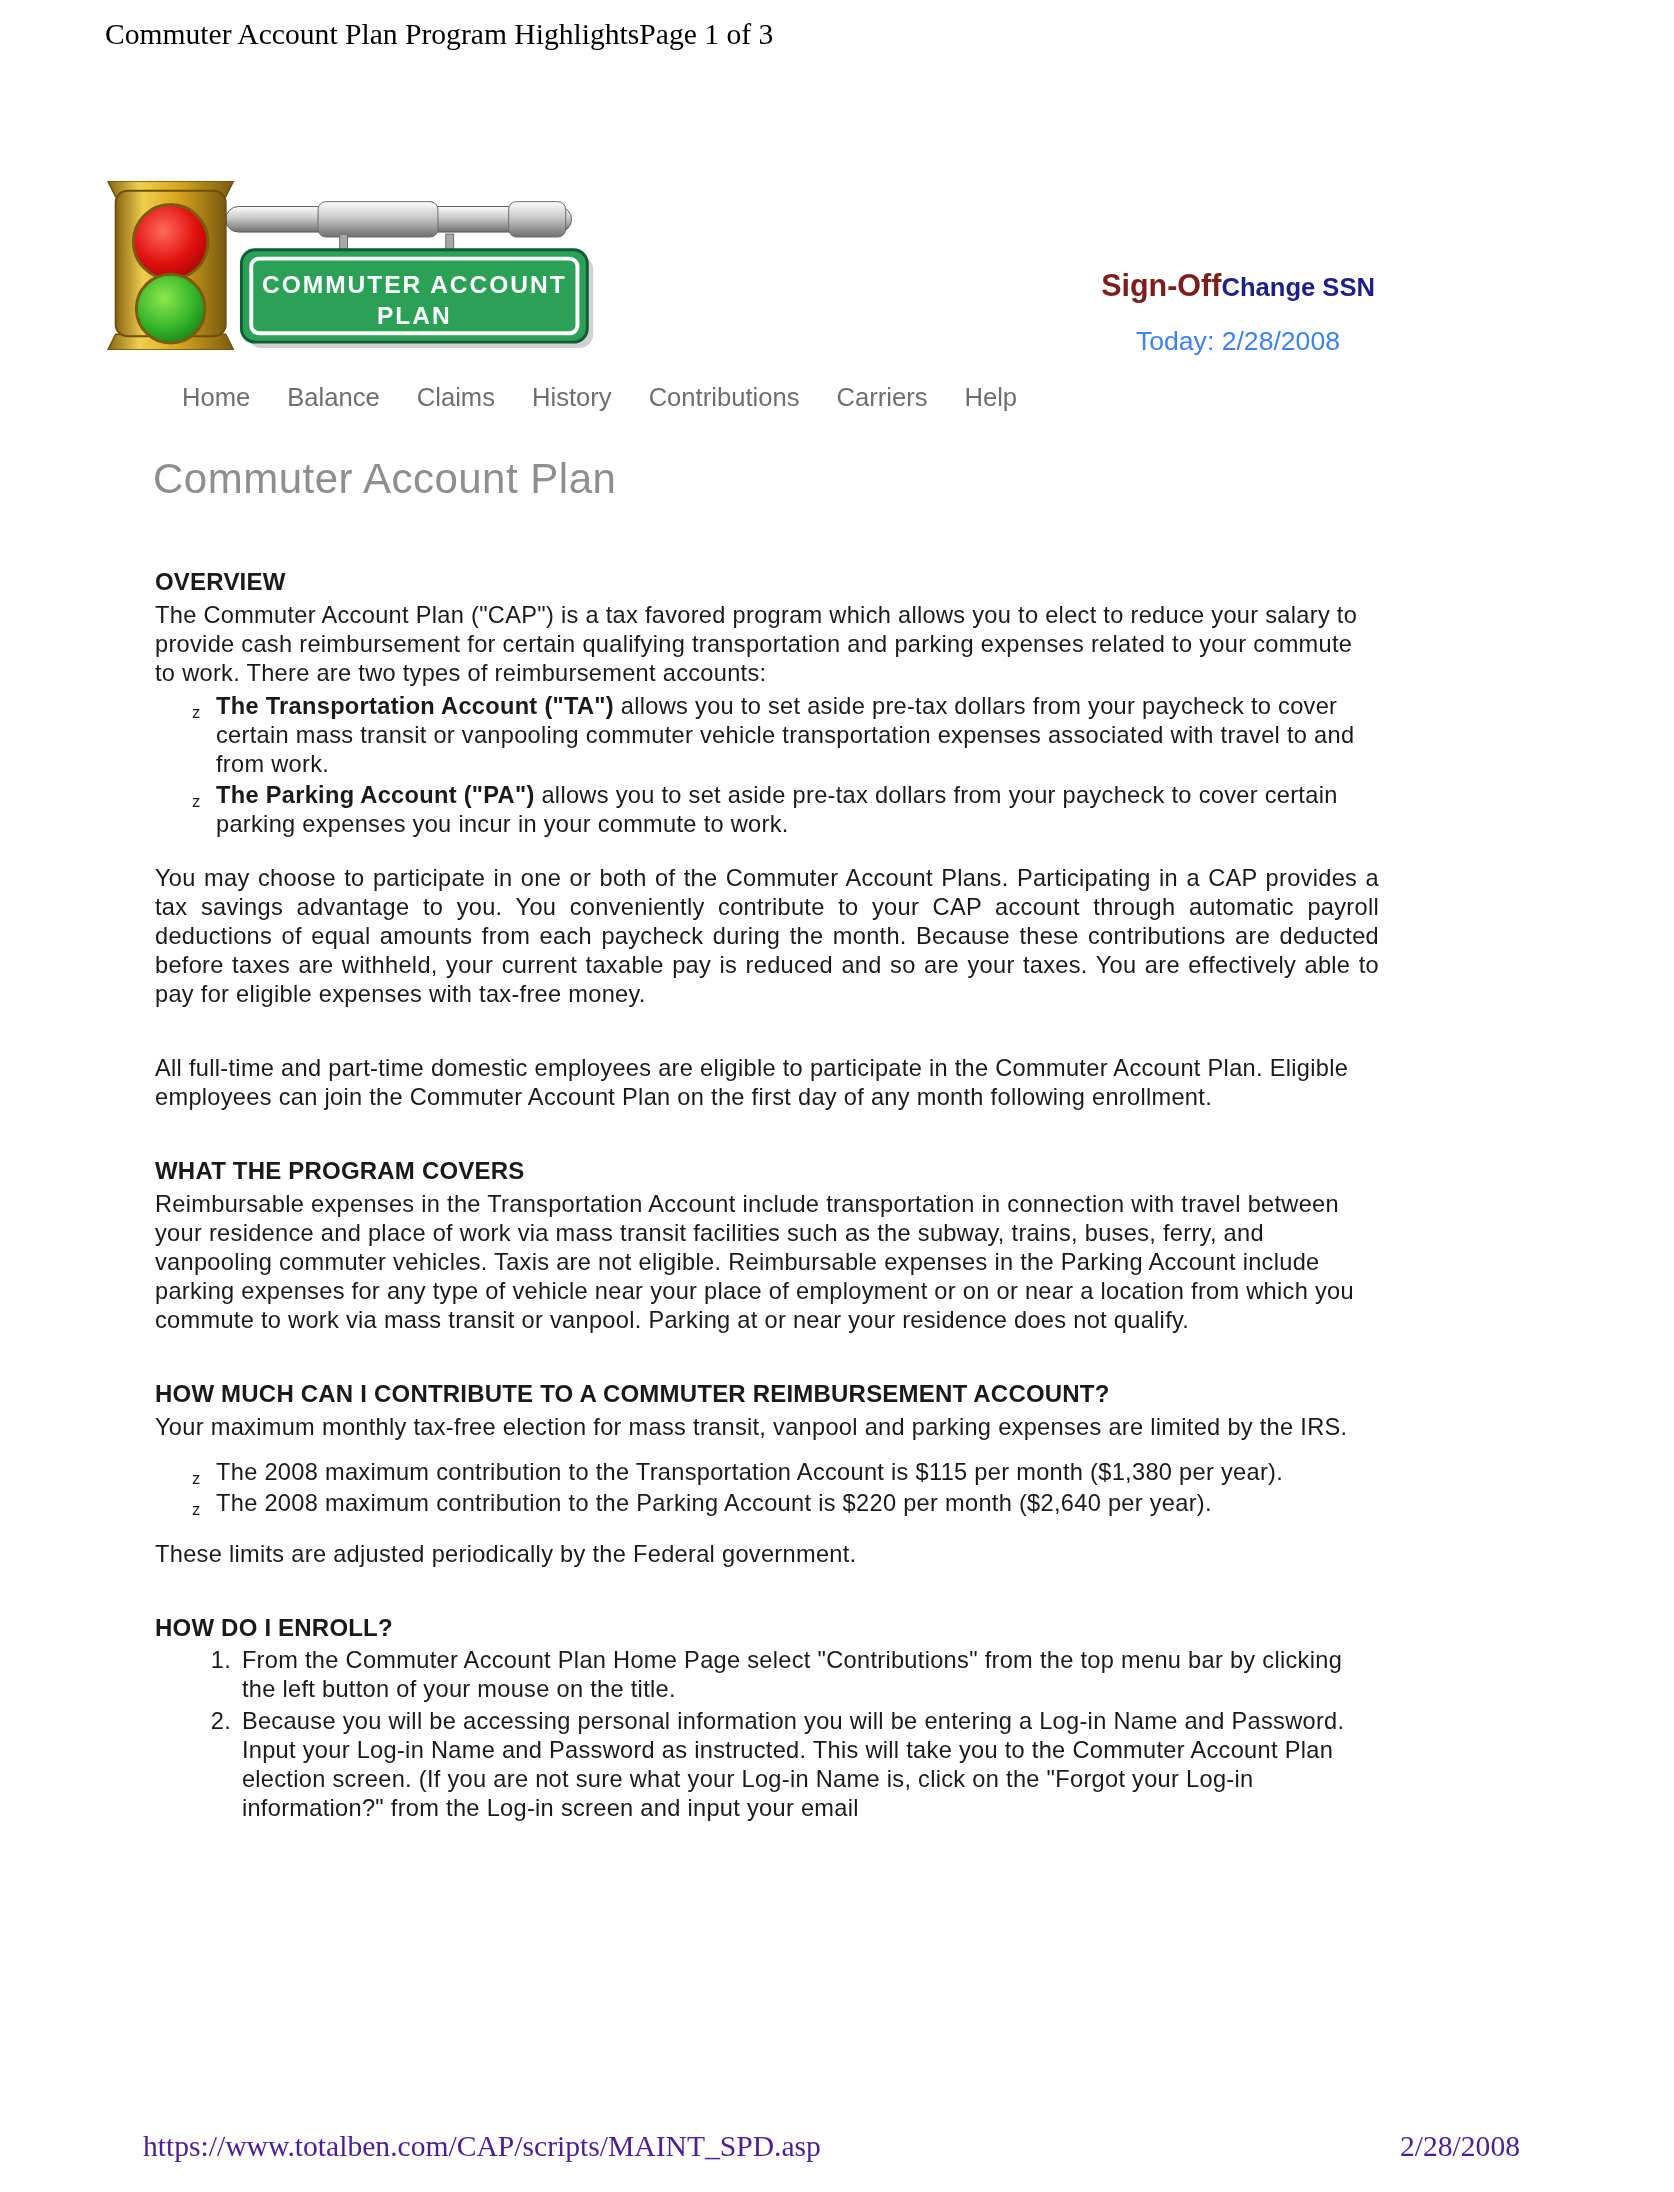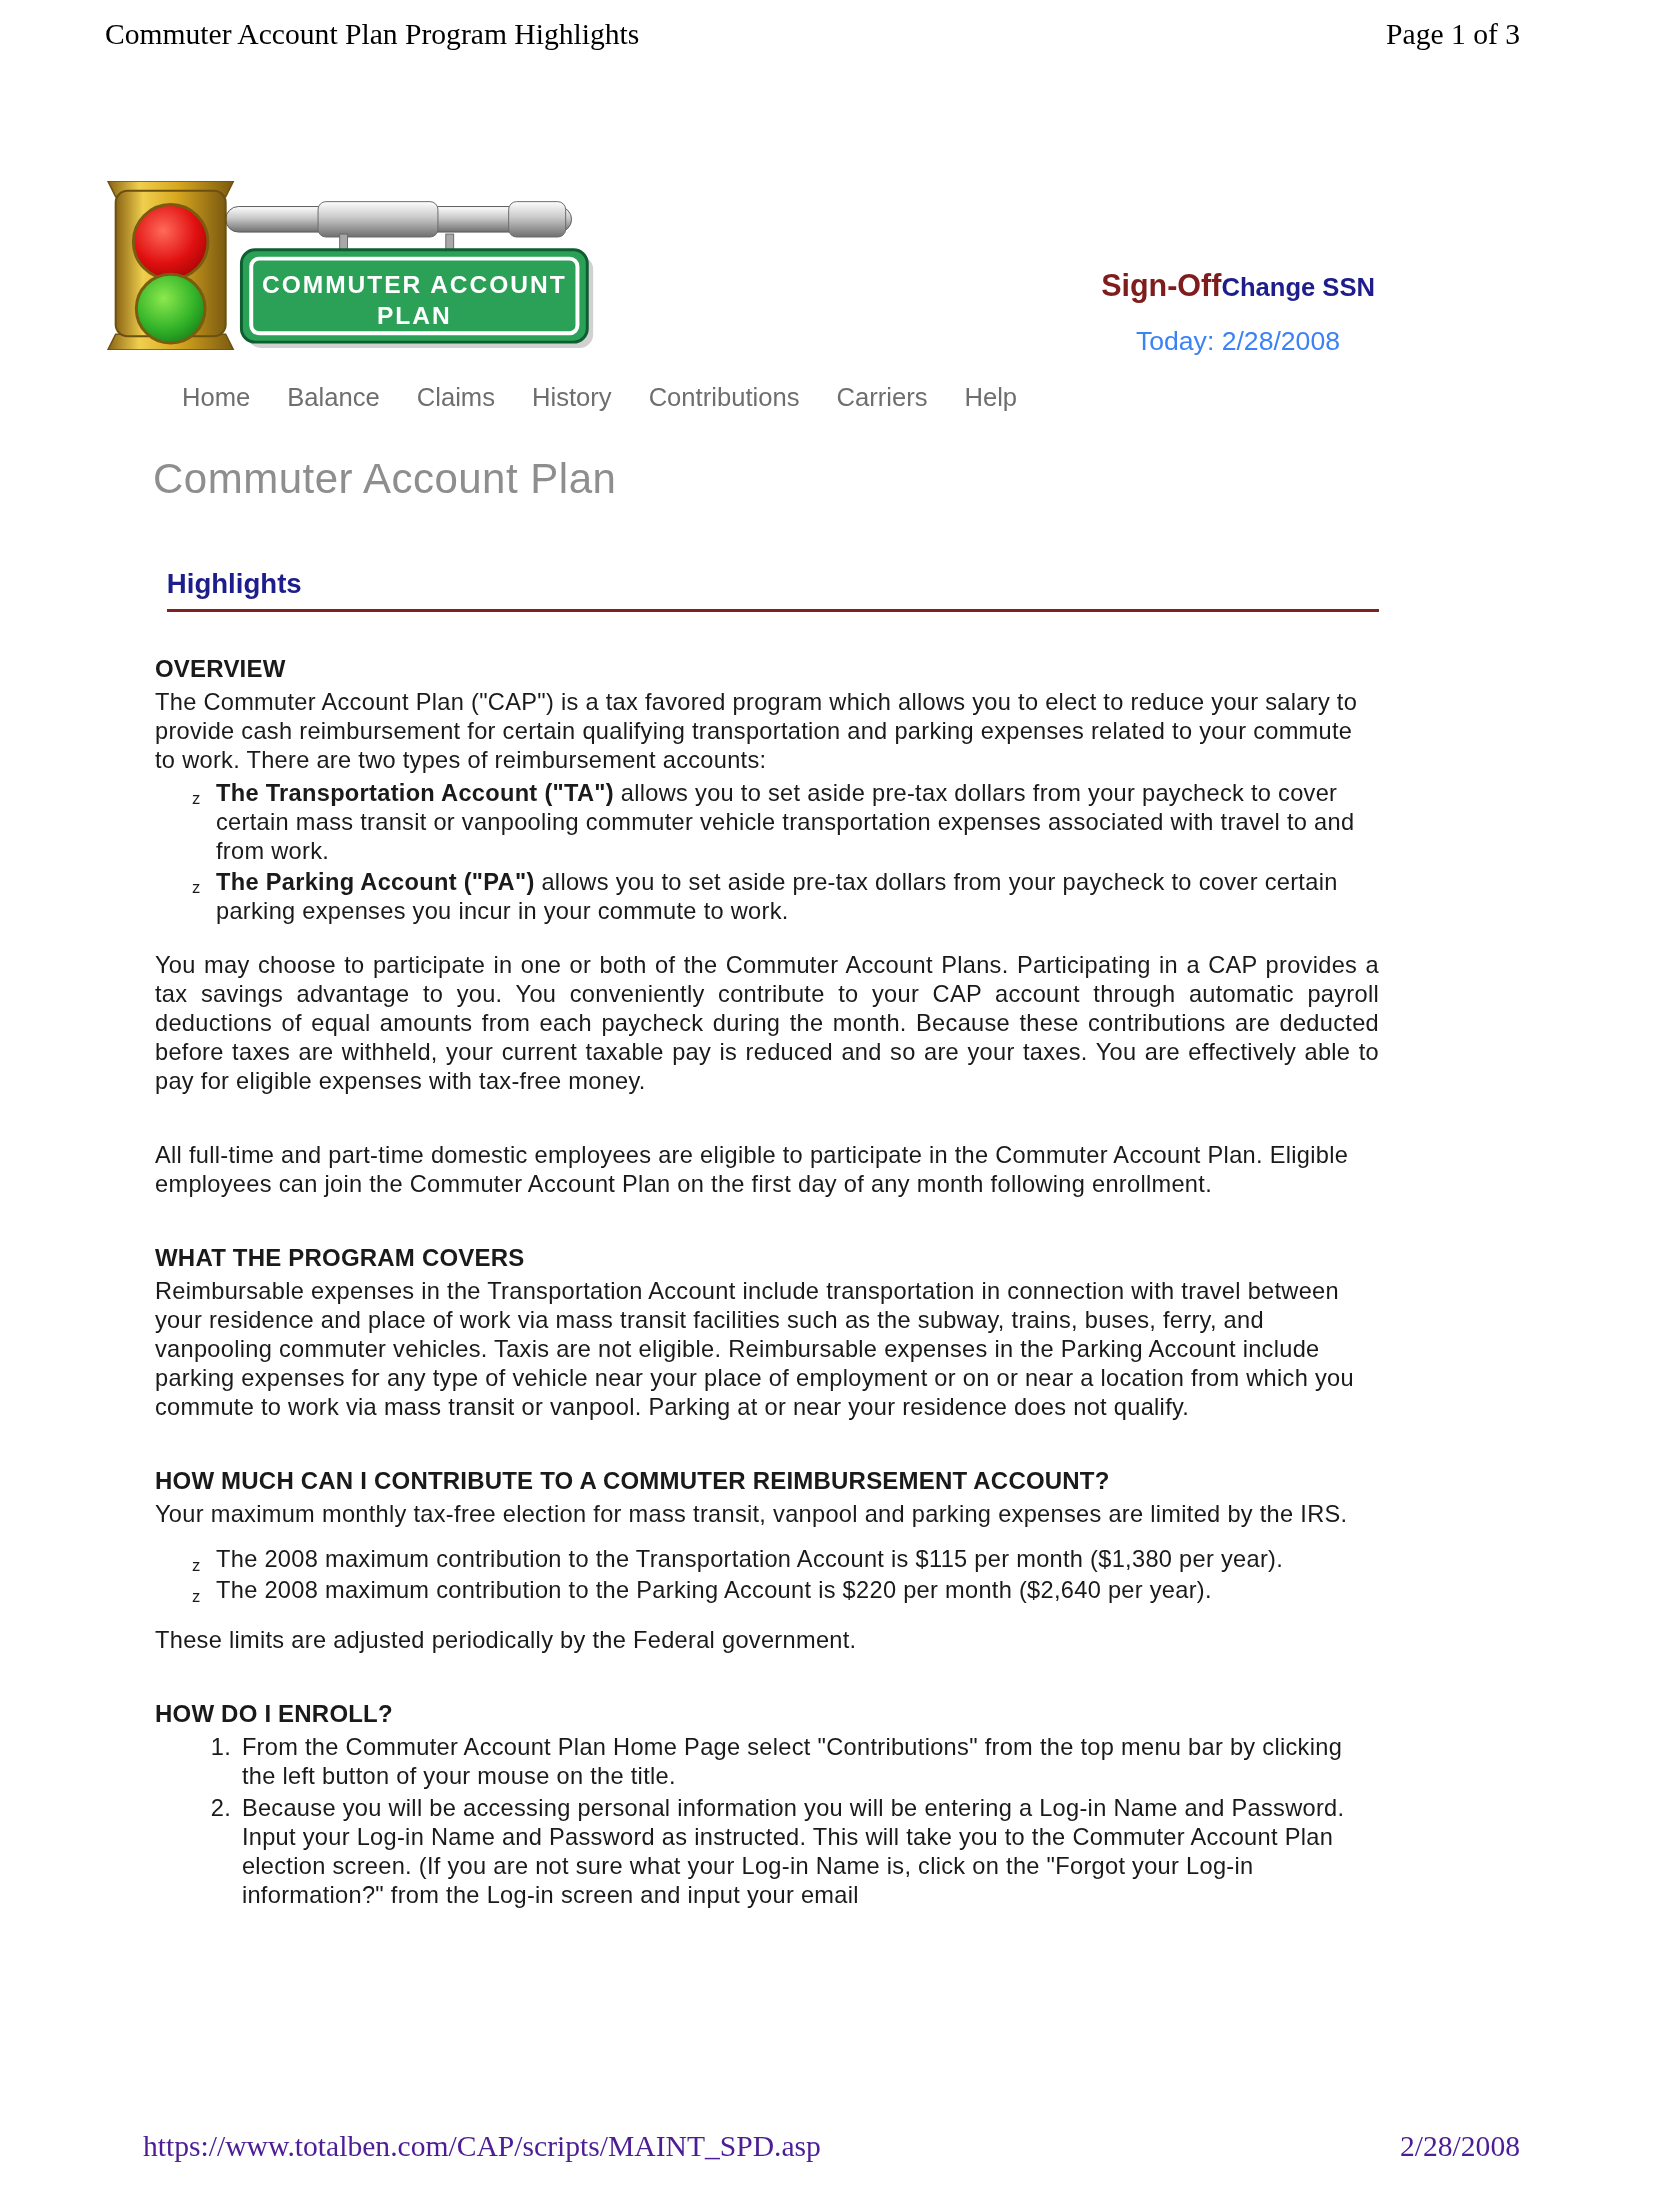--- a/index.html
+++ b/index.html
@@ -10,21 +10,21 @@
   }
   *{box-sizing:border-box;}
   html,body{margin:0;padding:0;}
   body{
     width:1675px;height:2193px;position:relative;overflow:hidden;
     background:#ffffff;color:#1a1a1a;
     font-family:"Liberation Sans",sans-serif;
   }
   
   .print-header{
-    display:flex;justify-content:space-between;align-items:flex-start;
+    display:flex;align-items:flex-start;
     padding:17.7px 155px 0 105px;
     font-family:"Liberation Serif",serif;font-size:29.6px;color:#000;
   }
   .print-footer{
     position:absolute;left:0;right:0;top:2130px;
     display:flex;justify-content:space-between;
     padding:0 155px 0 143px;
     font-family:"Liberation Serif",serif;font-size:29.6px;color:#4c1d95;
   }
   
@@ -146,21 +146,20 @@
   <a>Claims</a>
   <a>History</a>
   <a>Contributions</a>
   <a>Carriers</a>
   <a>Help</a>
 </div>
 
 <div class="page-title">Commuter Account Plan</div>
 
 <div class="content">
-  <h2 class="highlights-h">Highlights</h2>
 
   <div class="section">
     <h3 class="sec-h">OVERVIEW</h3>
     <p class="para" style="margin-bottom:3.9px;">The Commuter Account Plan ("CAP") is a tax favored program which allows you to elect to reduce your salary to provide cash reimbursement for certain qualifying transportation and parking expenses related to your commute to work. There are two types of reimbursement accounts:</p>
     <ul class="z-list">
       <li>
         <span class="marker">z</span>
         <span class="b">The Transportation Account ("TA")</span><span> allows you to set aside pre-tax dollars from your paycheck to cover certain mass transit or vanpooling commuter vehicle transportation expenses associated with travel to and from work.</span>
       </li>
       <li>

